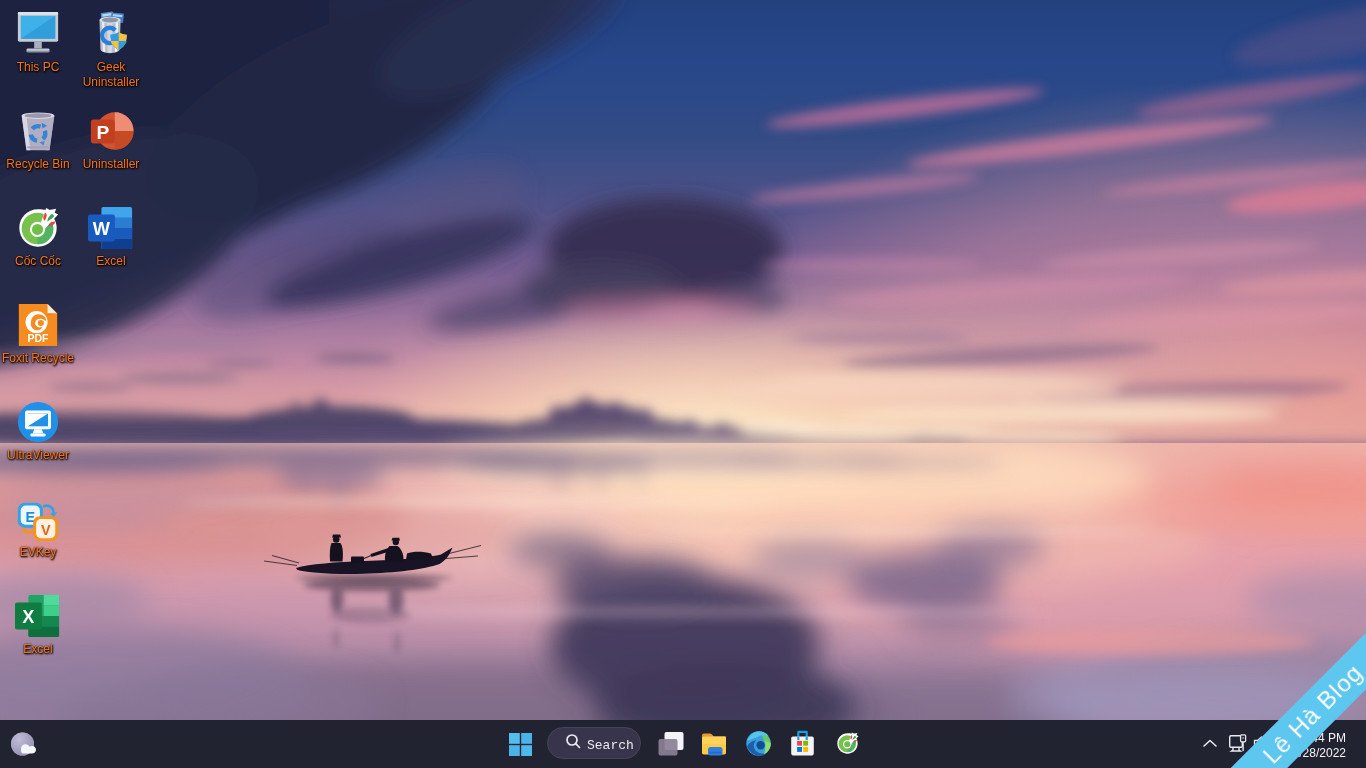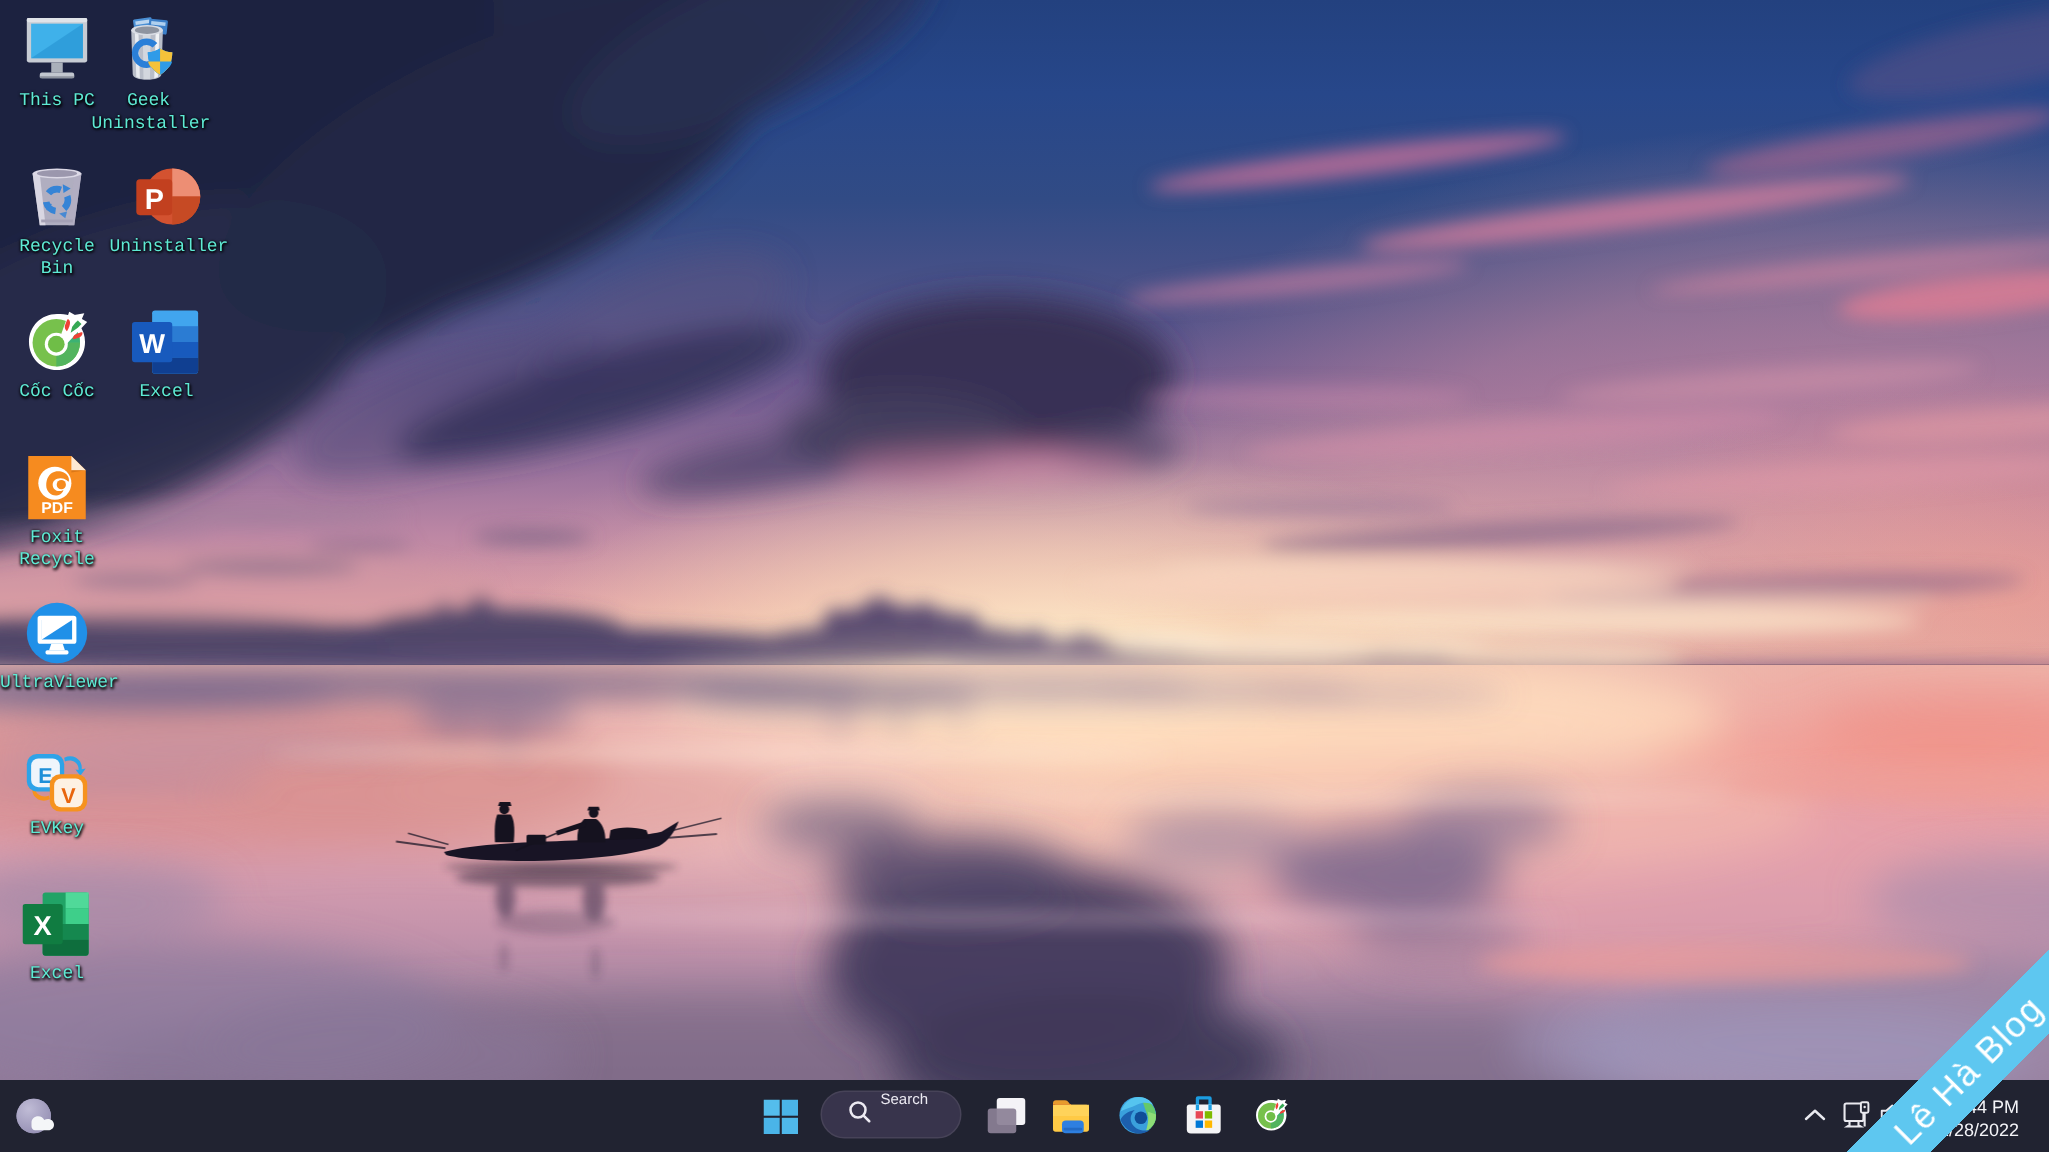--- a/index.html
+++ b/index.html
@@ -1,21 +1,21 @@
 <!DOCTYPE html>
 <html><head>
 <meta charset="utf-8">
 <style>
   html,body{margin:0;padding:0;background:#000;}
   #desk{position:relative;width:1366px;height:768px;overflow:hidden;font-family:"Liberation Sans",sans-serif;}
   #wp{position:absolute;left:0;top:0;}
   .ic{position:absolute;width:76px;text-align:center;}
   .ic svg{display:block;margin:0 auto;}
-  .lb{margin-top:2.5px;font-size:12px;color:#5eead4;line-height:15px;
-      text-shadow:0 1px 2px rgba(0,0,0,.95),0 0 2px rgba(0,0,0,.7),1px 1px 2px rgba(0,0,0,.9);font-family:Liberation Mono, monospace;}
+  .lb{margin-top:2.5px;font-size:12px;color:#f97316;line-height:15px;
+      text-shadow:0 1px 2px rgba(0,0,0,.95),0 0 2px rgba(0,0,0,.7),1px 1px 2px rgba(0,0,0,.9);}
   #bar{position:absolute;left:0;top:720px;width:1366px;height:48px;background:#212331;}
   .tbi{position:absolute;top:0;}
   #ribbon{position:absolute;left:1103px;top:694px;width:420px;height:40px;background:#5ec7f0;
           transform:rotate(-45deg);color:#fff;font-size:24px;letter-spacing:1px;text-align:center;
           line-height:40px;}
   #clock{position:absolute;right:20px;top:731px;width:130px;text-align:right;color:#f4f4f8;
          font-size:12px;line-height:14.5px;}
 </style>
 </head>
 <body>
@@ -260,21 +260,21 @@
  <rect x="3" y="1" width="42" height="31" rx="1.5" fill="#c7ccd4"></rect>
  <rect x="3" y="1" width="42" height="3" rx="1" fill="#dfe3e8"></rect>
  <rect x="6" y="5" width="36" height="24" fill="#3fb1ea"></rect>
  <path d="M6,29 L42,5 L42,29 Z" fill="#2d9bd8" opacity="0.85"></path>
  <rect x="20" y="32" width="8" height="7" fill="#aab0ba"></rect>
  <rect x="12" y="39" width="24" height="4" rx="1.5" fill="#c2c7cf"></rect>
  <rect x="12" y="41.5" width="24" height="1.5" rx="0.7" fill="#8d939e"></rect>
 </svg>
 <div class="lb">This PC</div>
 </div>
-<div class="ic" style="left:61px;top:11px">
+<div class="ic" style="left:73px;top:11px">
 <svg width="46" height="46" viewBox="0 0 48 48">
  <g transform="rotate(-8 22 8)">
           <rect x="14" y="1" width="13" height="11" rx="1" fill="#4a8fd4"></rect>
           <rect x="15.5" y="2.5" width="10" height="2.5" fill="#bcd6f0"></rect>
         </g>
  <g transform="rotate(6 30 8)">
           <rect x="24" y="2" width="13" height="10" rx="1" fill="#3c7fc8"></rect>
           <rect x="25.5" y="3.5" width="10" height="2.5" fill="#b0d0ee"></rect>
         </g>
  <path d="M12,10 C12,7.8 17,6.5 23,6.5 C29,6.5 34,7.8 34,10 L33,40 C33,42.5 28.5,44 23,44 C17.5,44 13,42.5 13,40 Z" fill="#b9bec9"></path>
@@ -415,21 +415,21 @@
  <rect x="0" y="0" width="10.8" height="10.8" fill="#54bdec"></rect>
  <rect x="12.2" y="0" width="10.8" height="10.8" fill="#4ab4e8"></rect>
  <rect x="0" y="12.2" width="10.8" height="10.8" fill="#4ab4e8"></rect>
  <rect x="12.2" y="12.2" width="10.8" height="10.8" fill="#4fb8ea"></rect>
 </svg>
 <div class="tbi" style="left:547px;top:7px;width:94px;height:32px;background:#38344c;border:1px solid #474358;border-radius:17px;box-sizing:border-box;"></div>
 <svg class="tbi" style="left:565px;top:13px" width="16" height="17" viewBox="0 0 16 17">
  <circle cx="7" cy="7" r="5" fill="none" stroke="#eceaf2" stroke-width="1.7"></circle>
  <line x1="10.7" y1="10.7" x2="14.5" y2="14.5" stroke="#eceaf2" stroke-width="1.7" stroke-linecap="round"></line>
 </svg>
-<div class="tbi" style="left:587px;top:8px;color:#eceaf2;font-size:10px;">Search</div>
+<div class="tbi" style="left:587px;top:18px;color:#eceaf2;font-size:13px;font-family:Liberation Mono, monospace;">Search</div>
 <svg class="tbi" style="left:656px;top:10px" width="30" height="28" viewBox="0 0 30 28">
  <rect x="8.5" y="2" width="19" height="18" rx="2" fill="#f4f3f7"></rect>
  <rect x="2.5" y="9" width="19" height="16.5" rx="2" fill="#8b8096" opacity="0.93"></rect>
 </svg>
 <svg class="tbi" style="left:701px;top:12px" width="26" height="24" viewBox="0 0 26 24">
  <path d="M1,3.5 Q1,1.5 3,1.5 L9,1.5 Q10.5,1.5 11.5,3 L13,5 L1,5 Z" fill="#e89b2d"></path>
  <path d="M1,4 L13,4 L13,6 L1,6 Z" fill="#d1641f"></path>
  <rect x="1" y="4.5" width="24" height="18" rx="1.8" fill="#ffca45"></rect>
  <path d="M1,4.5 L25,4.5 L25,12 L1,12 Z" fill="#ffd45c" opacity="0.9"></path>
  <rect x="7" y="15" width="14.5" height="8.5" rx="2.5" fill="#2e7fe0"></rect>

